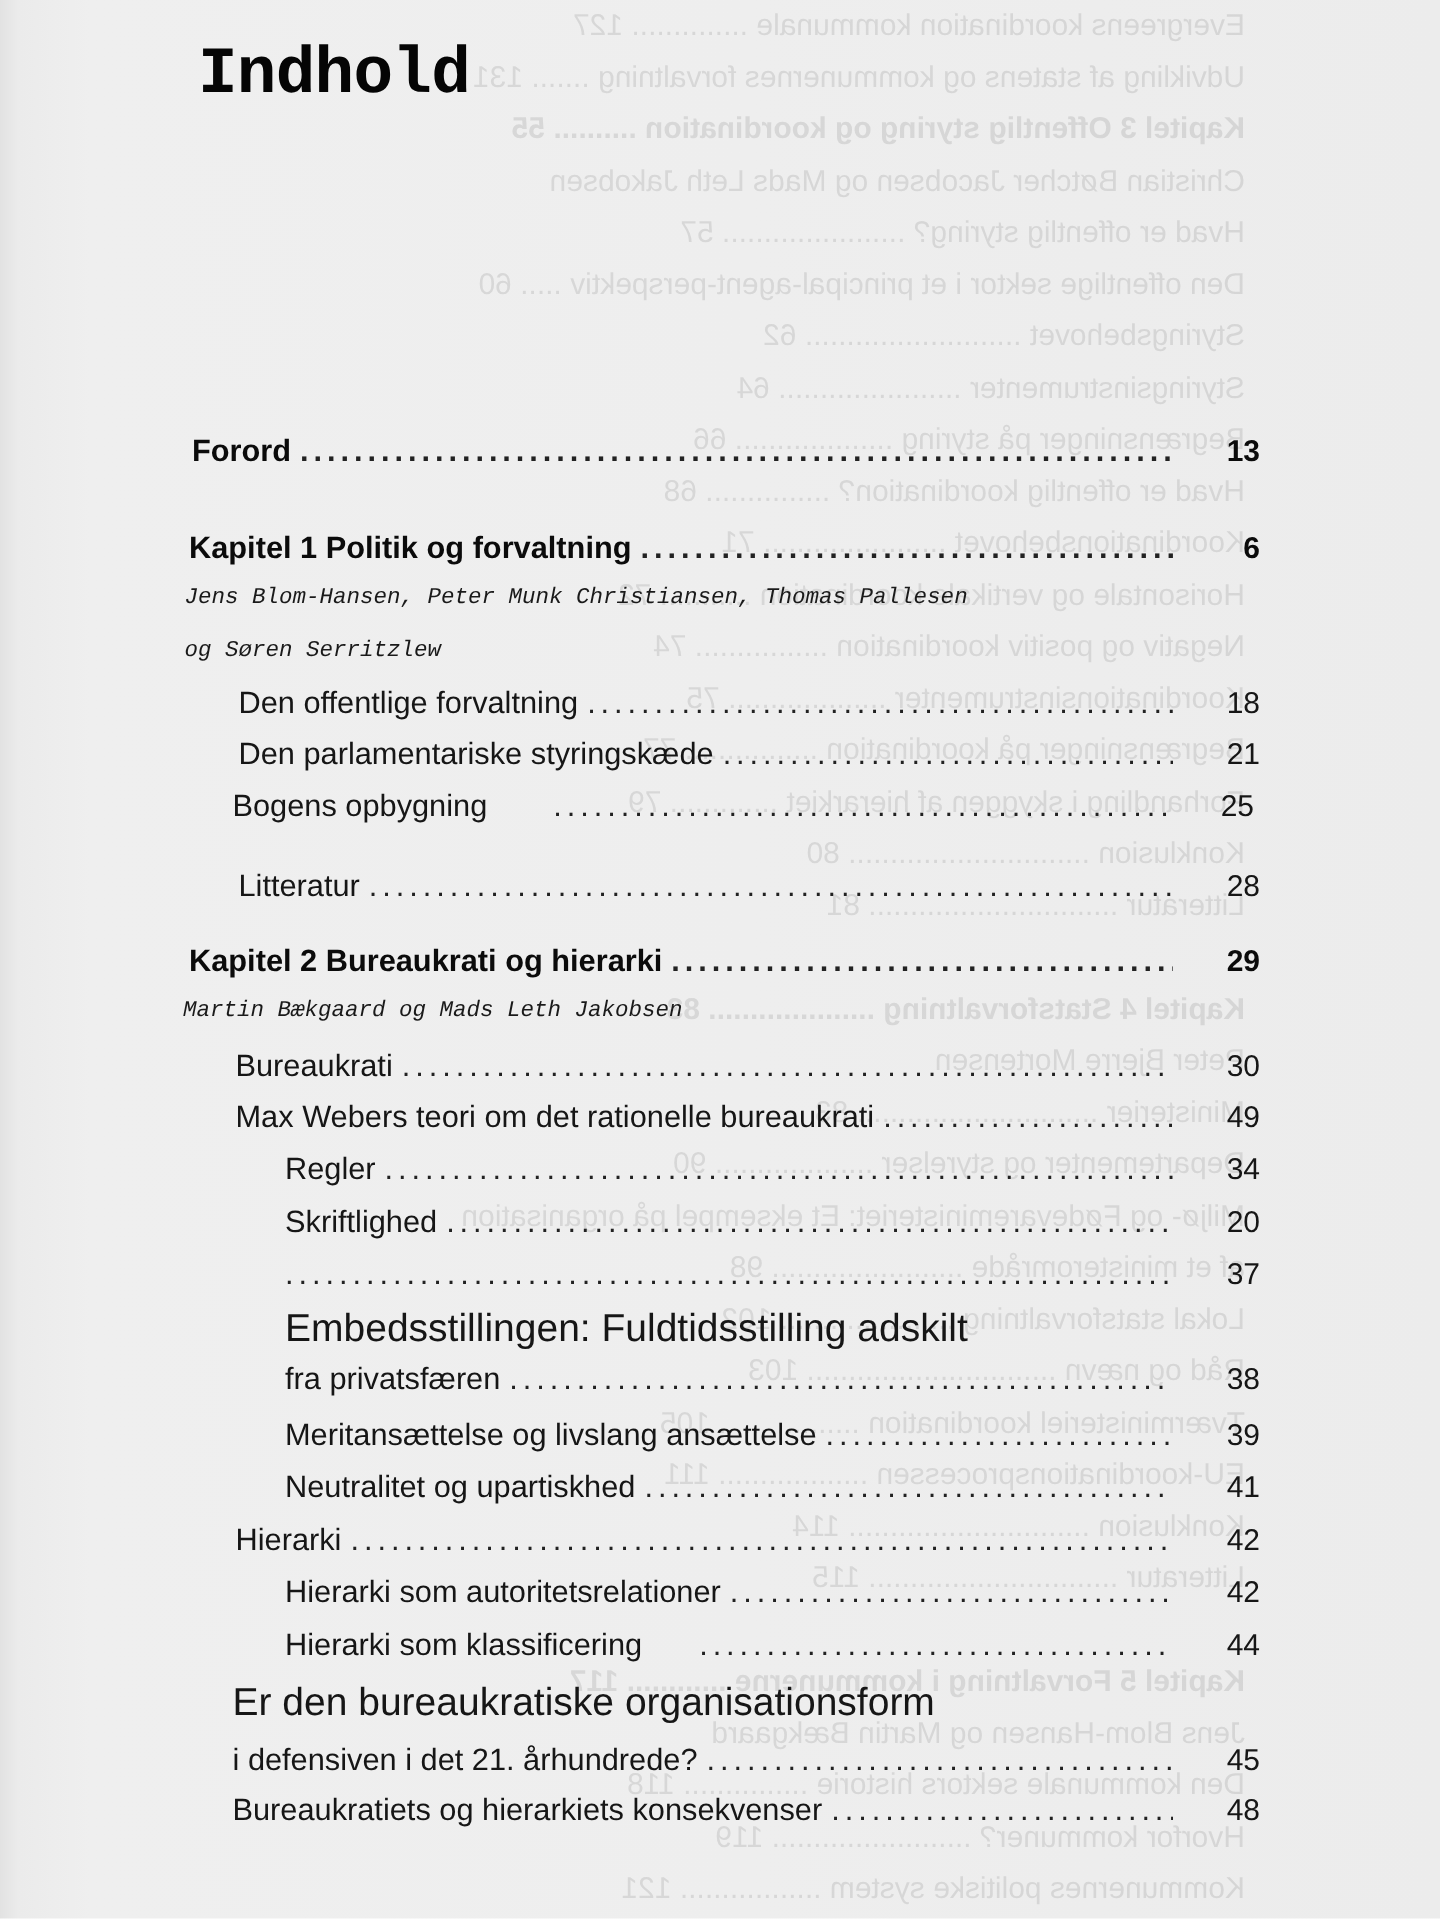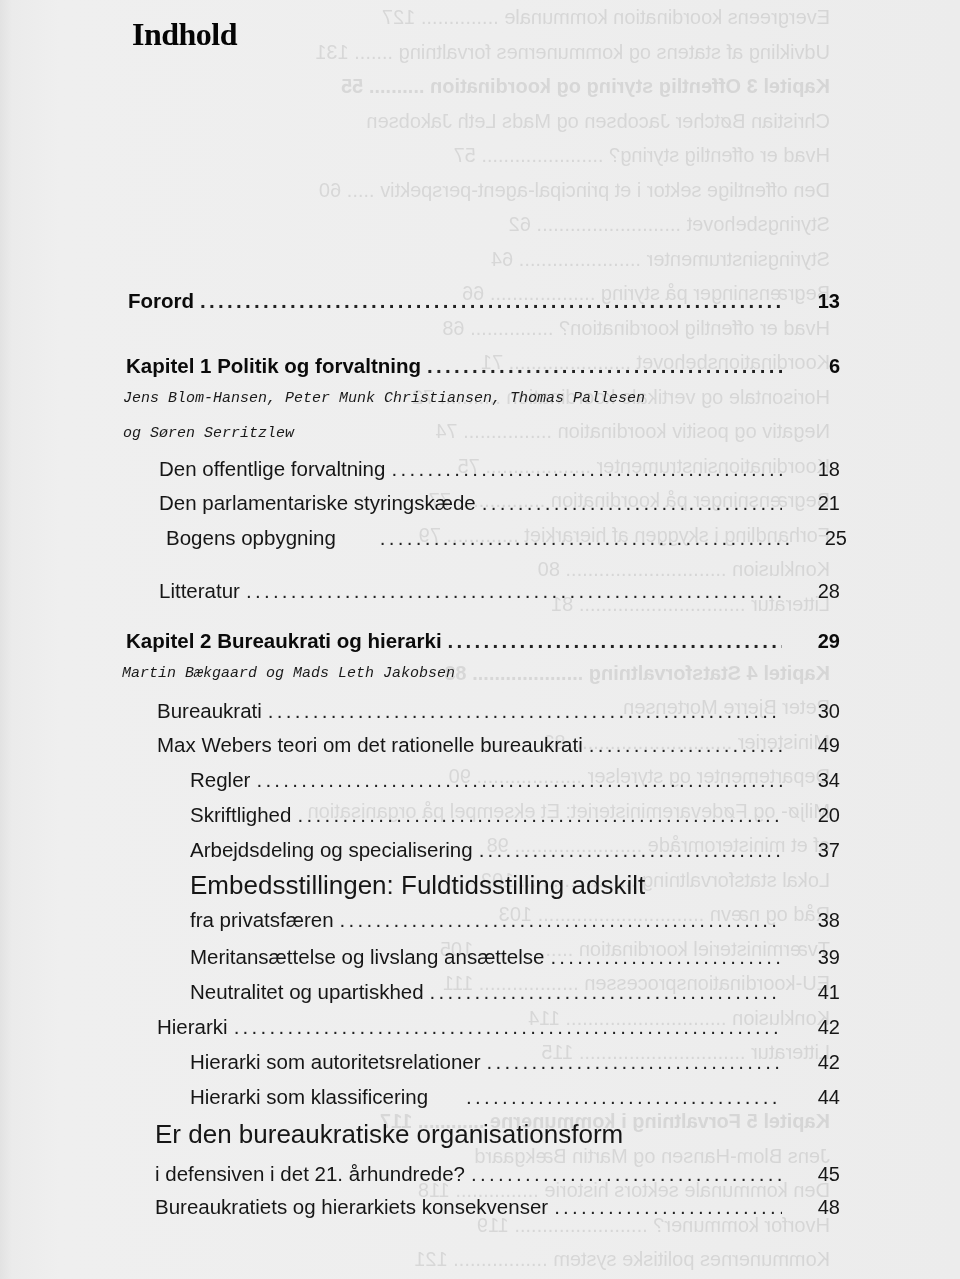--- a/index.html
+++ b/index.html
@@ -34,25 +34,25 @@
     .bleed .bl-row {
       white-space: nowrap;
       overflow: hidden;
       height: 34.5px;
     }
     .bleed .bl-bold { font-weight: bold; }
 
     .title {
       position: absolute;
       left: 132px;
-      top: 6px;
+      top: 22px;
       margin: 0;
-      font-family: Liberation Serif, serif;
+      font-family: Liberation Mono, monospace;
       font-weight: bold;
-      font-size: 32px;
+      font-size: 44px;
       letter-spacing: -0.5px;
       color: #050505;
       line-height: 56px;
     }
     .toc {
       position: absolute;
       left: 0;
       top: 0;
       width: 960px;
     }
@@ -167,21 +167,21 @@
       <div class="entry" style="top: 454px; left: 159px; width: 681px; padding-right: 0px;">
         <span class="label">Den offentlige forvaltning</span>
         <span class="leader" style="margin-right: 58px;"></span>
         <span class="page-num">18</span>
       </div>
       <div class="entry" style="top: 488px; left: 159px; width: 681px; padding-right: 0px;">
         <span class="label">Den parlamentariske styringskæde</span>
         <span class="leader" style="margin-right: 58px;"></span>
         <span class="page-num">21</span>
       </div>
-      <div class="entry" style="top: 523px; left: 166px; width: 681px; padding-right: 0px; gap: 38px;">
+      <div class="entry" style="top: 523px; left: 155px; width: 681px; padding-right: 0px; gap: 38px;">
         <span class="label">Bogens opbygning</span>
         <span class="leader" style="margin-right: 58px;"></span>
         <span class="page-num">25</span>
       </div>
       <div class="entry" style="top: 576px; left: 159px; width: 681px; padding-right: 0px;">
         <span class="label">Litteratur</span>
         <span class="leader" style="margin-right: 58px;"></span>
         <span class="page-num">28</span>
       </div>
       <div class="entry bold" style="top: 626px; left: 126px; width: 714px; padding-right: 0px; align-items: center;">
@@ -203,21 +203,20 @@
         <span class="label">Regler</span>
         <span class="leader" style="margin-right: 58px;"></span>
         <span class="page-num">34</span>
       </div>
       <div class="entry" style="top: 800px; left: 190px; width: 650px; padding-right: 0px;">
         <span class="label">Skriftlighed</span>
         <span class="leader" style="margin-right: 58px;"></span>
         <span class="page-num">20</span>
       </div>
       <div class="entry" style="top: 835px; left: 190px; width: 650px; padding-right: 0px;">
-        <span class="label">Arbejdsdeling og specialisering</span>
         <span class="leader" style="margin-right: 58px;"></span>
         <span class="page-num">37</span>
       </div>
       <div class="entry" style="top: 905px; left: 190px; width: 650px; padding-right: 0px;">
         <span class="label">fra privatsfæren</span>
         <span class="leader" style="margin-right: 58px;"></span>
         <span class="page-num">38</span>
       </div>
       <div class="entry" style="top: 942px; left: 190px; width: 650px; padding-right: 0px;">
         <span class="label">Meritansættelse og livslang ansættelse</span>

